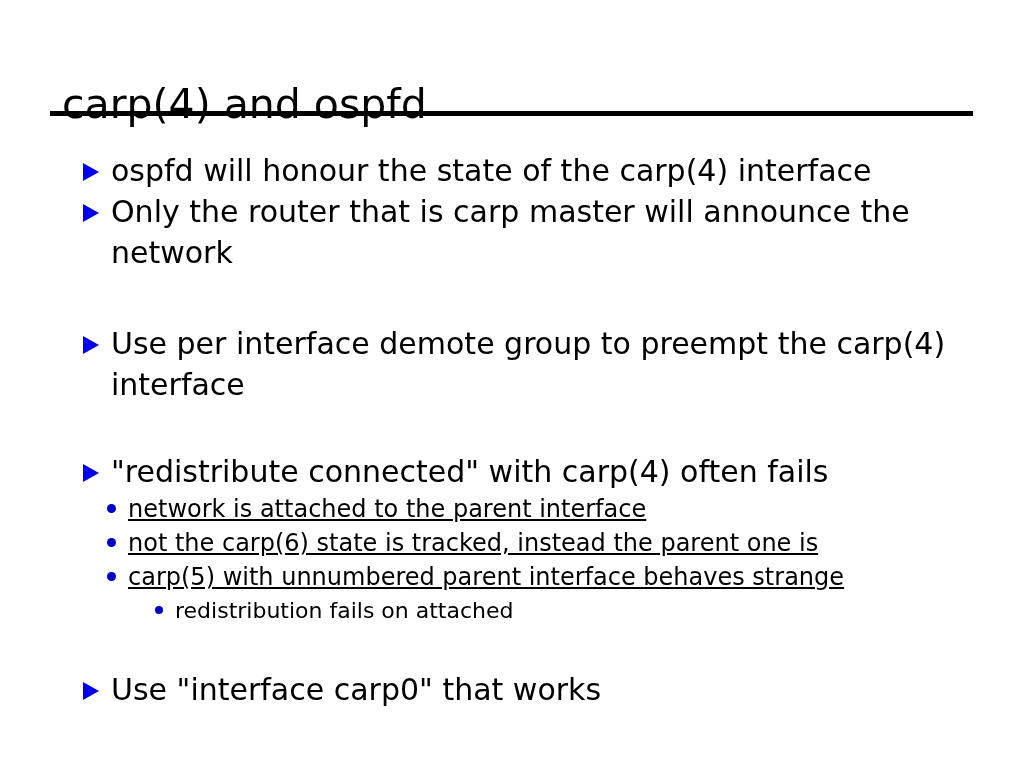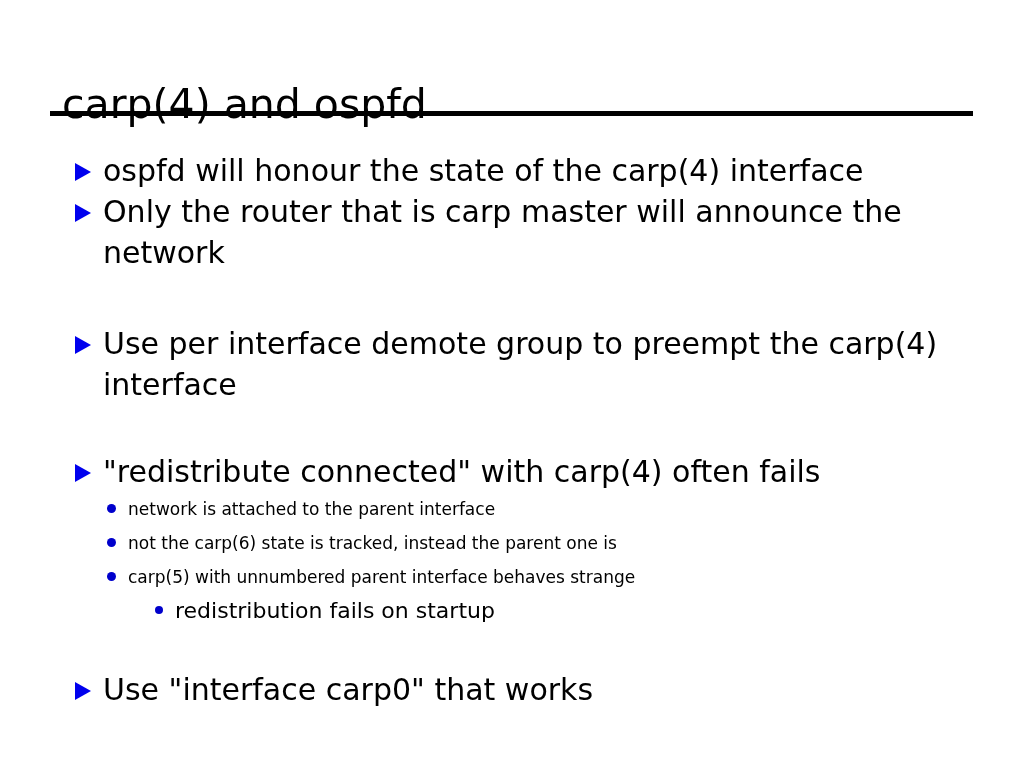--- a/index.html
+++ b/index.html
@@ -56,40 +56,42 @@
   }
 
   
   .lvl1 {
     position: relative;
     padding-left: 103px;
     padding-right: 40px;
     font-size: 30px;
     line-height: 41px;
     min-height: 41px;
+    margin-left: 8px;
   }
   .lvl1 .marker {
     position: absolute;
     left: 75px;
     top: 13px;
     width: 0;
     height: 0;
     border-left: 16px solid #0000ee;
     border-top: 9px solid transparent;
     border-bottom: 9px solid transparent;
   }
 
   
   .lvl2 {
     position: relative;
     padding-left: 128px;
     padding-right: 40px;
-    font-size: 17px;
+    font-size: 24px;
     line-height: 34px;
     min-height: 34px;
+    text-decoration: underline;
   }
   .lvl2 .marker {
     position: absolute;
     left: 107px;
     top: 12px;
     width: 9px;
     height: 9px;
     border-radius: 50%;
     background: #0000cc;
   }
@@ -162,21 +164,21 @@
       <div class="lvl2">
         <span class="marker"></span>
         <span>not the carp(6) state is tracked, instead the parent one is</span>
       </div>
       <div class="lvl2">
         <span class="marker"></span>
         <span>carp(5) with unnumbered parent interface behaves strange</span>
       </div>
       <div class="lvl3">
         <span class="marker"></span>
-        <span>redistribution fails on startup</span>
+        <span>redistribution fails on attached</span>
       </div>
     </div>
 
     <div class="gap-sm"></div>
 
     <div class="bullet-group">
       <div class="lvl1">
         <span class="marker"></span>
         <span>Use "interface carp0" that works</span>
       </div>

